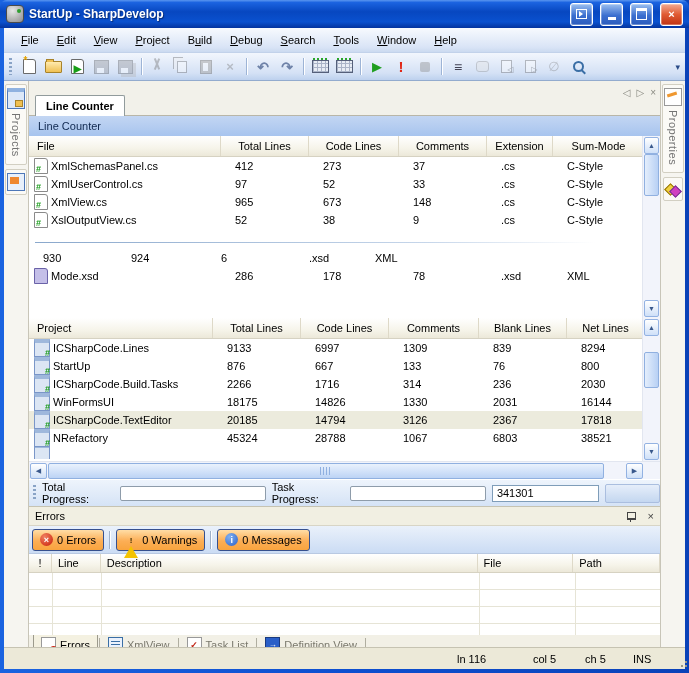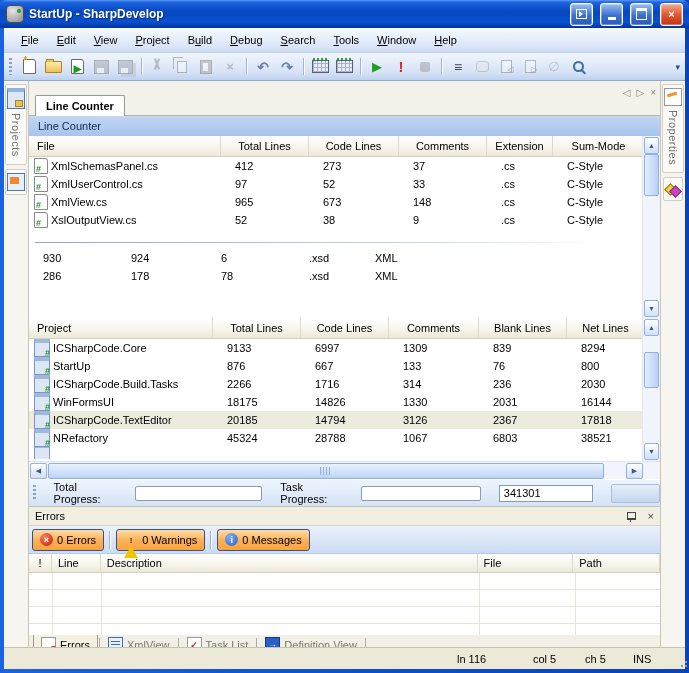--- a/index.html
+++ b/index.html
@@ -121,21 +121,21 @@
   .vsb.up{top:1px}.vsb.down{bottom:1px}
   .vthumb{position:absolute;left:1px;right:1px;border:1px solid #90b0e0;border-radius:2px;background:linear-gradient(90deg,#e4eefc,#b8d0f4)}
   .hscroll{height:17px;background:#f2f4fb;border-top:1px solid #e2e6f0;position:relative;flex:0 0 auto}
   .hsb{position:absolute;top:1px;width:15px;height:14px;border:1px solid #93b2e2;border-radius:2px;
        background:linear-gradient(180deg,#fff,#cfe0f8);color:#39588c;font-size:7px;display:flex;align-items:center;justify-content:center}
   .hthumb{position:absolute;left:19px;top:1px;width:554px;height:14px;border:1px solid #90b0e0;border-radius:2px;background:linear-gradient(180deg,#eaf2fd,#bcd3f5)}
   .hthumb::after{content:"";position:absolute;left:50%;top:3px;margin-left:-6px;width:12px;height:8px;
        background:repeating-linear-gradient(90deg,#90b0e0 0 1px,transparent 1px 3px)}
   
   .progress-row{height:26px;background:linear-gradient(180deg,#eef4fc,#d5e3f6);border-top:1px solid #fff;
-       display:flex;align-items:center;gap:18px;padding-left:4px;flex:0 0 auto}
+       display:flex;align-items:center;gap:6px;padding-left:4px;flex:0 0 auto}
   .pgrip{width:3px;height:16px;background:repeating-linear-gradient(180deg,#89a3c6 0 2px,transparent 2px 4px)}
   .pbar{height:15px;border:1px solid #8e9caa;border-radius:2px;background:#fff;padding:1px;box-sizing:border-box}
   .pb1{width:147px}.pb2{width:138px}
   .pfill{height:100%;width:100%;background:repeating-linear-gradient(90deg,#56d456 0 2px,#1fae1f 2px 6px,#fff 6px 8px)}
   .pfield{width:108px;height:17px;background:#fff;border:1px solid #7f9db9;display:flex;align-items:center;padding:0 4px;box-sizing:border-box}
   .pfiller{width:54px;height:17px;border:1px solid #aabedf;border-radius:2px;background:linear-gradient(180deg,#e6eefa,#c4d7f0)}
   
   .epanel{height:128px;border-top:1px solid #c6c3b2;display:flex;flex-direction:column;flex:0 0 auto;background:#fff}
   .ep-header{height:18px;background:#f1efe2;border-bottom:1px solid #d8d5c6;display:flex;align-items:center;padding:0 6px;flex:0 0 auto}
   .ep-title{flex:1}
@@ -395,20 +395,24 @@
           <div class="grpline"></div>
           <div class="spacer12" style="height:6px"></div>
           <div class="tr">
             <span class="td num f-c1">930</span>
             <span class="td num f-c2">924</span>
             <span class="td num f-c3">6</span>
             <span class="td num f-c4">.xsd</span>
             <span class="td num f-c5">XML</span>
           </div>
           <div class="tr">
+            <span class="td name f-c0">
+                <span class="fic xsd"></span>
+                <span>Mode.xsd</span>
+              </span>
             <span class="td num f-c1">286</span>
             <span class="td num f-c2">178</span>
             <span class="td num f-c3">78</span>
             <span class="td num f-c4">.xsd</span>
             <span class="td num f-c5">XML</span>
           </div>
           <div class="vs">
             <span class="vsb up">▲</span>
             <span class="vthumb" style="top:18px;height:40px"></span>
             <span class="vsb down">▼</span>
@@ -422,21 +426,21 @@
             <span class="th num p-c2">Code Lines</span>
             <span class="th num p-c3">Comments</span>
             <span class="th num p-c4">Blank Lines</span>
             <span class="th num p-c5">Net Lines</span>
           </div>
           <div class="tr">
             <span class="td name p-c0">
                 <span class="pic">
                   <i>#</i>
                 </span>
-                <span>ICSharpCode.Core</span>
+                <span>ICSharpCode.Lines</span>
               </span>
             <span class="td num p-c1">9133</span>
             <span class="td num p-c2">6997</span>
             <span class="td num p-c3">1309</span>
             <span class="td num p-c4">839</span>
             <span class="td num p-c5">8294</span>
           </div>
           <div class="tr">
             <span class="td name p-c0">
                 <span class="pic">

